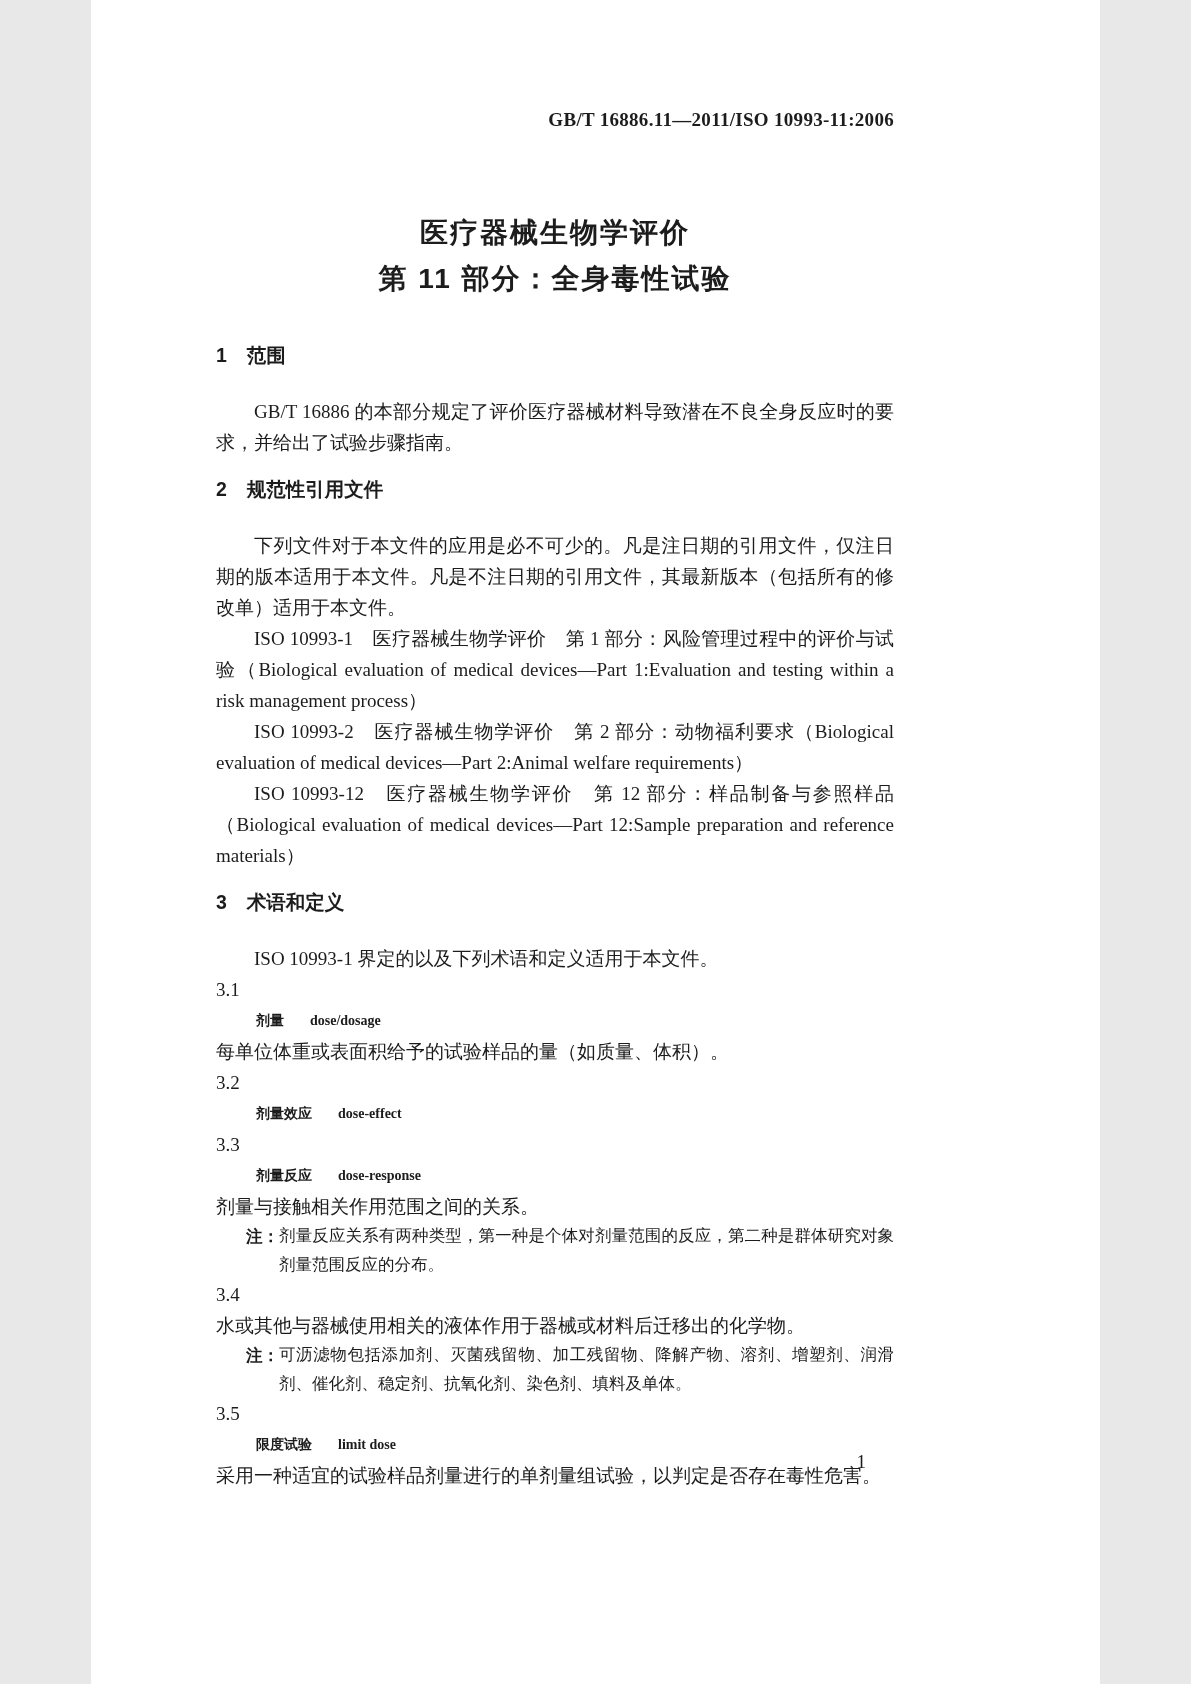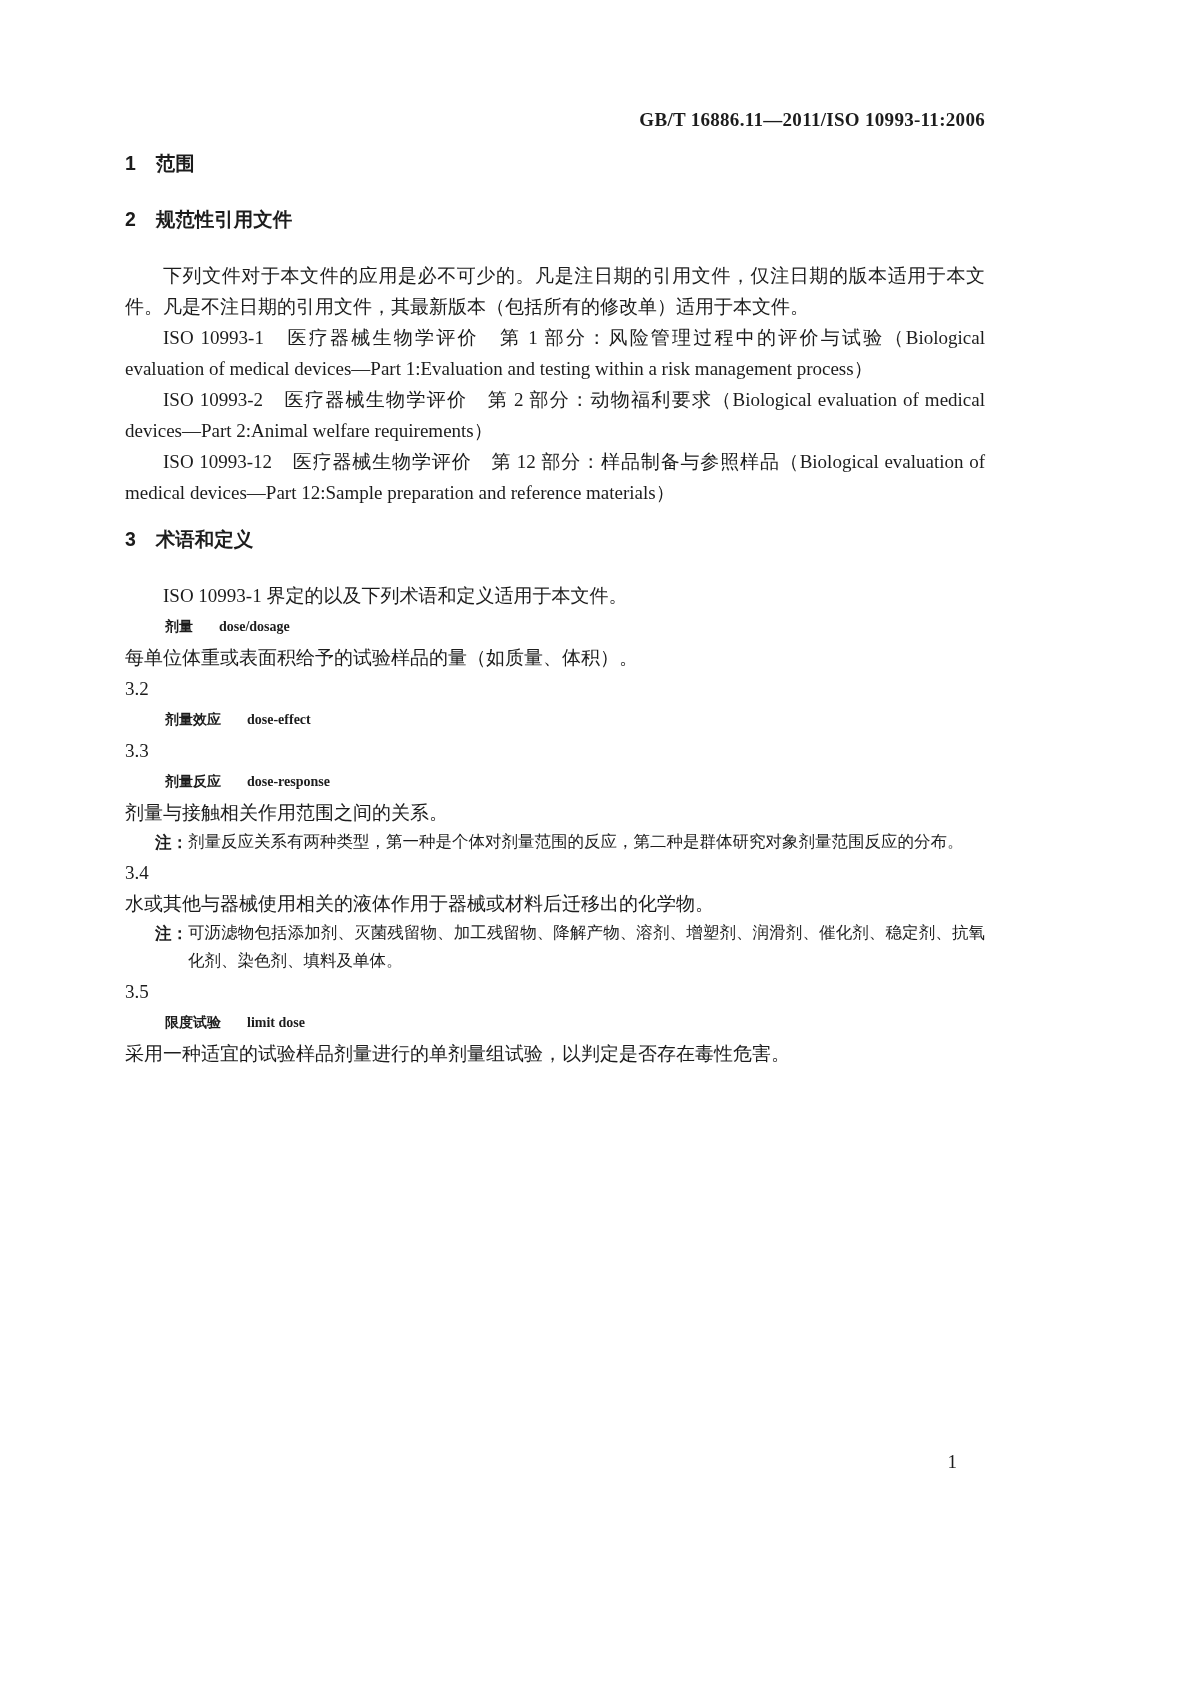--- a/index.html
+++ b/index.html
@@ -3,21 +3,21 @@
 <meta charset="utf-8">
 <style>
   * { margin: 0; padding: 0; box-sizing: border-box; }
   html, body { background: #e8e8e8; }
   body {
     width: 1191px;
     font-family: "Liberation Serif", "DejaVu Serif", serif;
   }
   .page {
     position: relative;
-    width: 1191px;
+    width: 1009px;
     height: 1684px;
     margin: 0 auto;
     background: #ffffff;
     color: #1c1c1c;
     font-size: 19px;
     line-height: 31px;
     padding: 108px 206px 0 125px;
     overflow: hidden;
   }
   .doc-header {
@@ -93,44 +93,50 @@
     font-size: 19px;
   }
 </style>
 </head>
 <body>
 
 <div class="page">
 
   <div class="doc-header">GB/T 16886.11—2011/ISO 10993-11:2006</div>
 
+  <h1 class="doc-title">
+    <span class="title-line">医疗器械生物学评价</span>
+    <span class="title-line">第 11 部分：全身毒性试验</span>
+  </h1>
 
   <div class="section">
     <div class="section-heading">
       <span class="heading-number">1</span><span>范围</span>
     </div>
+    <p class="body-para">GB/T 16886 的本部分规定了评价医疗器械材料导致潜在不良全身反应时的要求，并给出了试验步骤指南。</p>
   </div>
 
   <div class="section">
     <div class="section-heading">
       <span class="heading-number">2</span><span>规范性引用文件</span>
     </div>
     <p class="body-para">下列文件对于本文件的应用是必不可少的。凡是注日期的引用文件，仅注日期的版本适用于本文件。凡是不注日期的引用文件，其最新版本（包括所有的修改单）适用于本文件。</p>
     <p class="body-para">ISO 10993-1　医疗器械生物学评价　第 1 部分：风险管理过程中的评价与试验（Biological evaluation of medical devices—Part 1:Evaluation and testing within a risk management process）</p>
     <p class="body-para">ISO 10993-2　医疗器械生物学评价　第 2 部分：动物福利要求（Biological evaluation of medical devices—Part 2:Animal welfare requirements）</p>
     <p class="body-para">ISO 10993-12　医疗器械生物学评价　第 12 部分：样品制备与参照样品（Biological evaluation of medical devices—Part 12:Sample preparation and reference materials）</p>
   </div>
 
   <div class="section">
     <div class="section-heading">
       <span class="heading-number">3</span><span>术语和定义</span>
     </div>
     <p class="section3-intro">ISO 10993-1 界定的以及下列术语和定义适用于本文件。</p>
 
     <div class="term-block">
+      <div class="term-number">3.1</div>
       <div class="term-line">
         <span class="term-zh">剂量</span><span class="term-en">dose/dosage</span>
       </div>
       <p class="term-def">每单位体重或表面积给予的试验样品的量（如质量、体积）。</p>
     </div>
 
     <div class="term-block">
       <div class="term-number">3.2</div>
       <div class="term-line">
         <span class="term-zh">剂量效应</span><span class="term-en">dose-effect</span>

